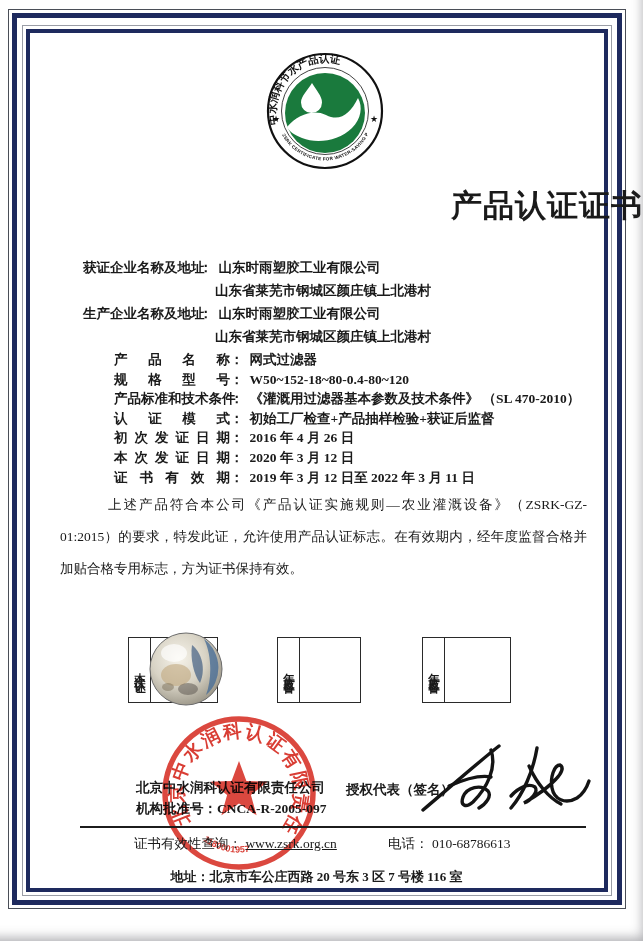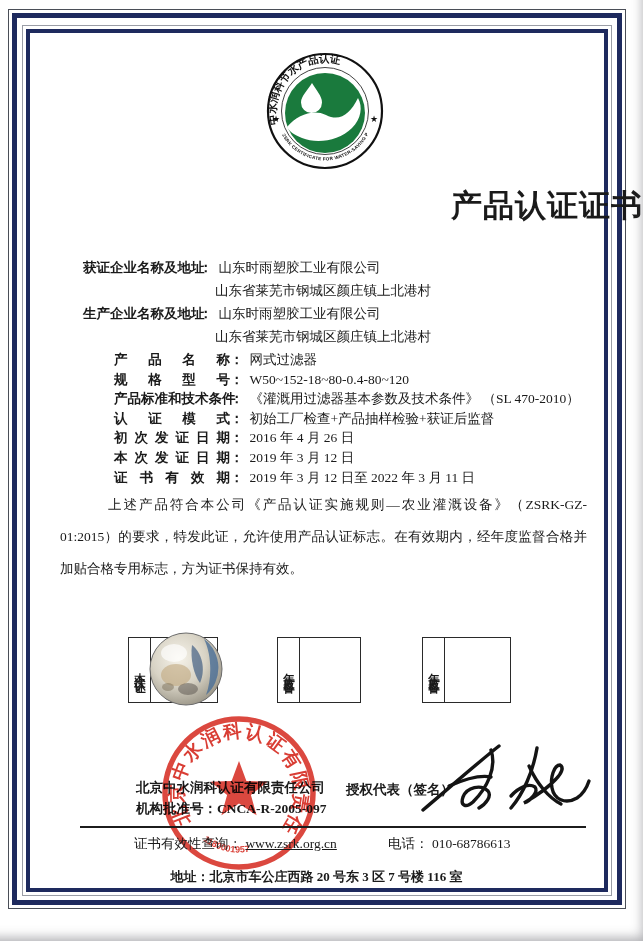--- a/index.html
+++ b/index.html
@@ -15,21 +15,21 @@
   .logo{position:absolute;left:264px;top:50px;}
   .title{position:absolute;left:0;right:0;top:185px;text-align:right;font-size:31px;font-weight:900;
          letter-spacing:1px;font-family:Liberation Sans, sans-serif;}
   .certno{position:absolute;left:336px;top:230px;font-size:15px;font-weight:700;white-space:nowrap;}
   
   .fields{position:absolute;left:83px;top:259px;width:512px;font-size:13.5px;}
   .frow{height:23px;white-space:nowrap;}
   .frow.tight{height:19.6px;margin-left:31px;}
   .flabel{display:inline-block;width:116px;font-weight:700;text-align:justify;text-align-last:justify;vertical-align:top;}
   .fcolon{font-weight:700;}
-  .fval{margin-left:6px;}
+  .fval{margin-left:6px;font-weight:bold;}
   .frow.cont .fval{margin-left:132px;}
   
   .statement{position:absolute;left:60px;top:489px;width:527px;font-size:13.5px;line-height:32px;
              text-indent:48px;text-align:justify;}
   
   .sbox{position:absolute;top:637px;height:64px;border:1.5px solid #2a2a2a;display:flex;background:#fff;}
   .sbox .vlabel{width:21px;border-right:1.5px solid #2a2a2a;display:flex;align-items:center;justify-content:center;
                 font-size:11.5px;font-weight:700;writing-mode:vertical-rl;text-orientation:upright;letter-spacing:3px;}
   .sbox .varea{flex:1;}
   .box1{left:128px;width:88px;}
@@ -106,21 +106,21 @@
     <div class="frow tight">
       <span class="flabel">产品标准和技术条件</span><span class="fcolon">：</span><span class="fval">《灌溉用过滤器基本参数及技术条件》 （SL 470-2010）</span>
     </div>
     <div class="frow tight">
       <span class="flabel">认证模式</span><span class="fcolon">：</span><span class="fval">初始工厂检查+产品抽样检验+获证后监督</span>
     </div>
     <div class="frow tight">
       <span class="flabel">初次发证日期</span><span class="fcolon">：</span><span class="fval">2016 年 4 月 26 日</span>
     </div>
     <div class="frow tight">
-      <span class="flabel">本次发证日期</span><span class="fcolon">：</span><span class="fval">2019 年 3 月 12 日</span>
+      <span class="flabel">本次发证日期</span><span class="fcolon">：</span><span class="fval">2020 年 3 月 12 日</span>
     </div>
     <div class="frow tight">
       <span class="flabel">证书有效期</span><span class="fcolon">：</span><span class="fval">2019 年 3 月 12 日至 2022 年 3 月 11 日</span>
     </div>
   </div>
 
   <div class="statement">上述产品符合本公司《产品认证实施规则—农业灌溉设备》（ZSRK-GZ- 01:2015）的要求，特发此证，允许使用产品认证标志。在有效期内，经年度监督合格并加贴合格专用标志，方为证书保持有效。</div>
 
   <div class="sbox box1">
     <div class="vlabel">本次认证</div>

